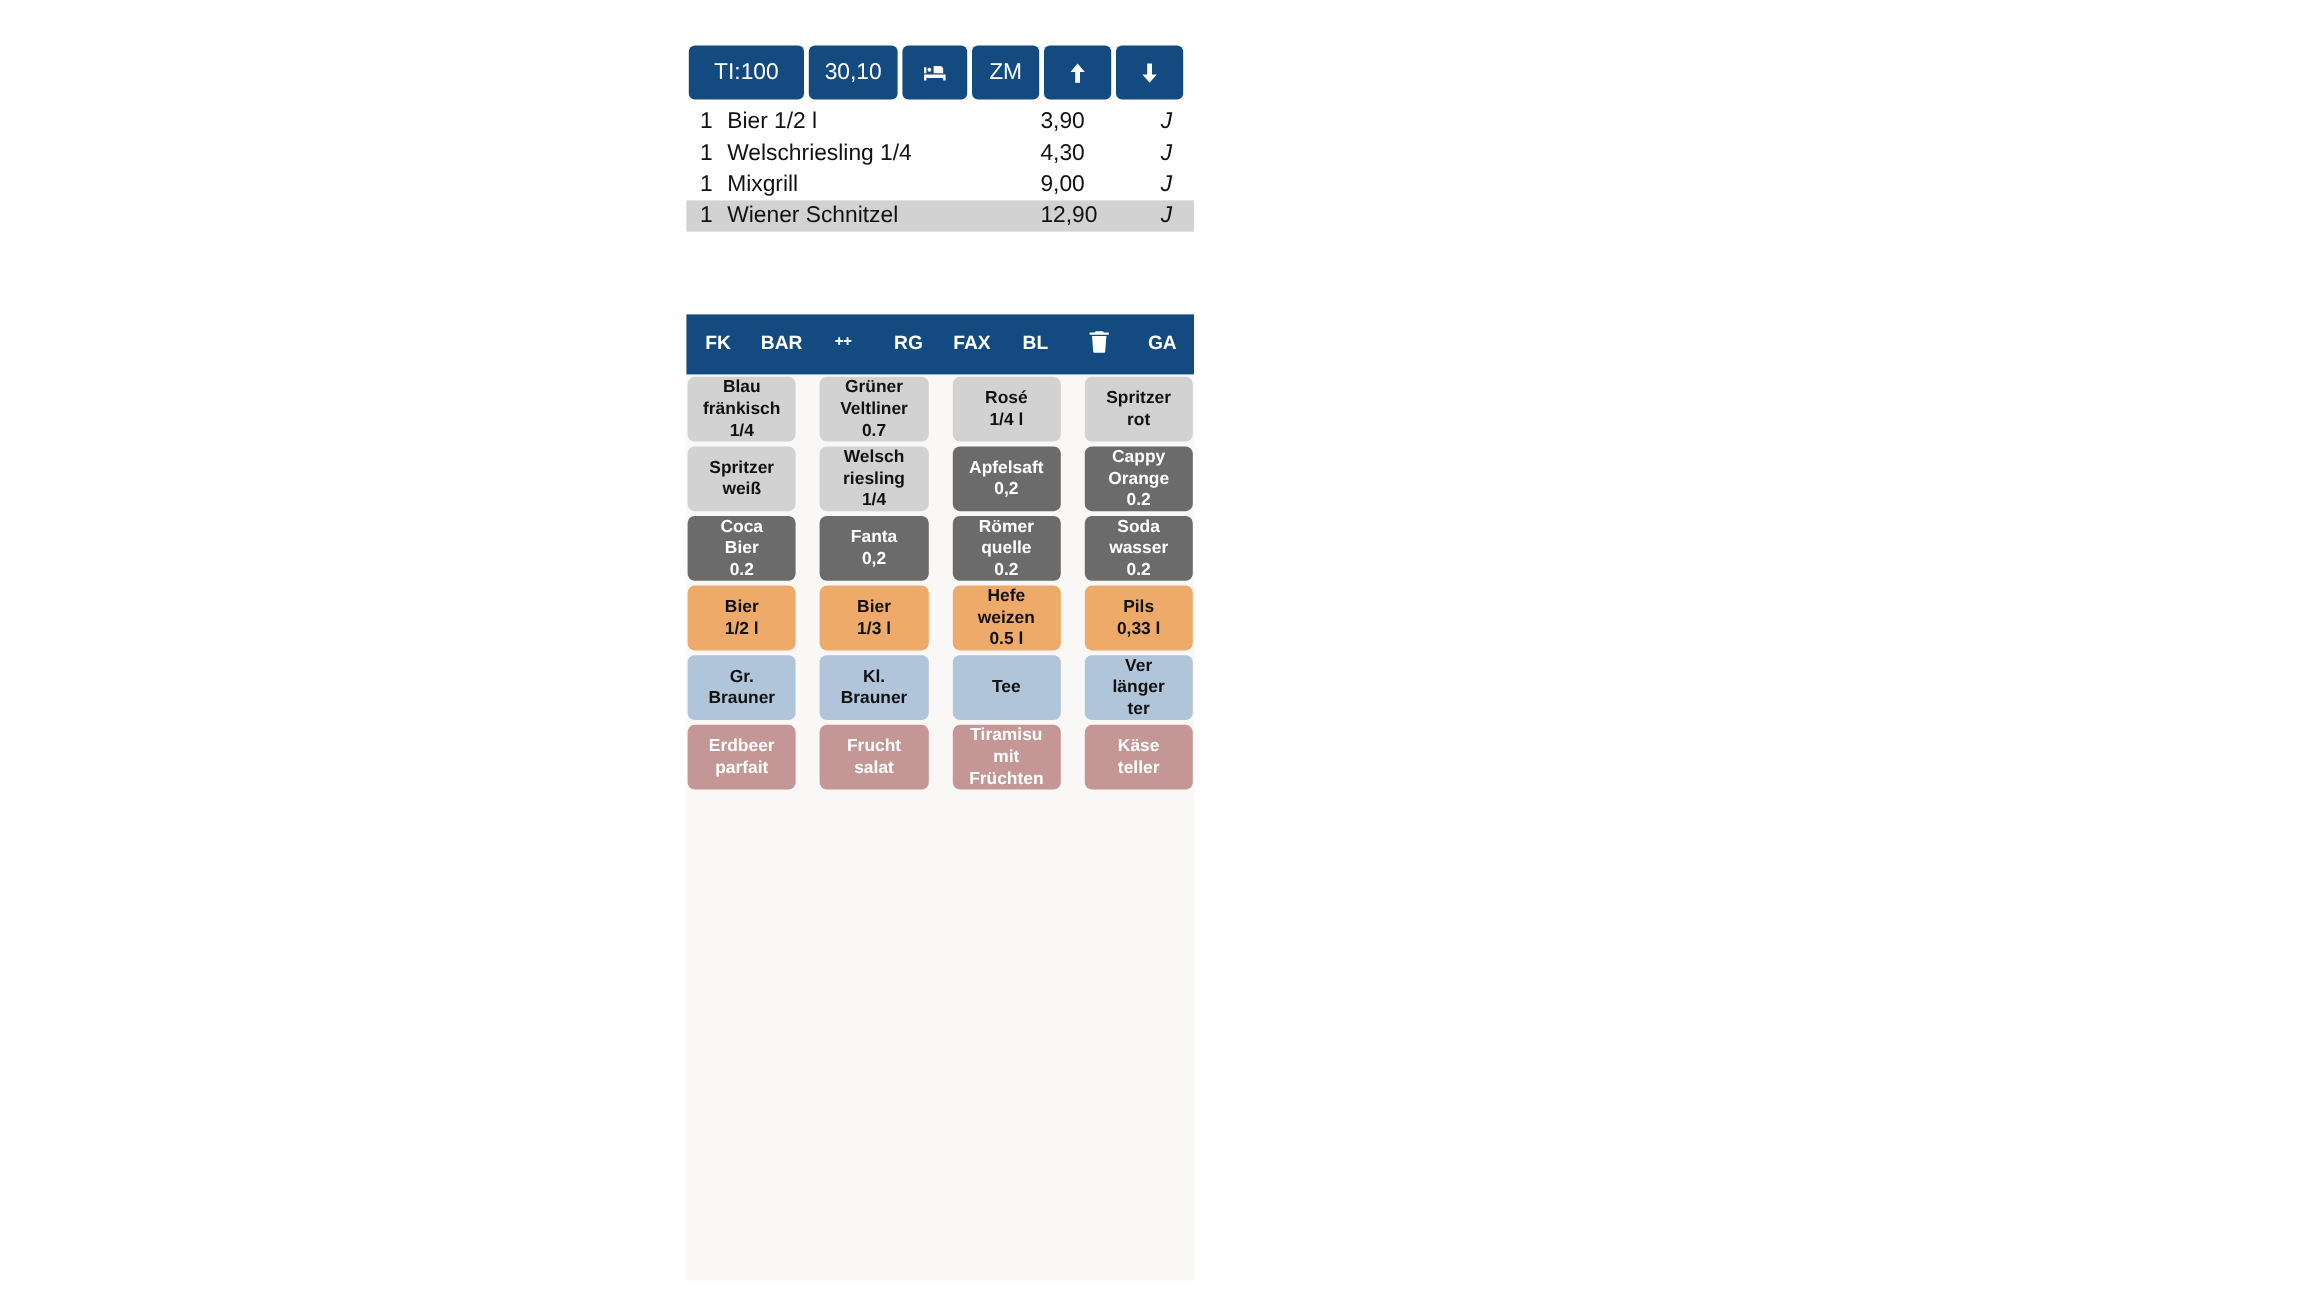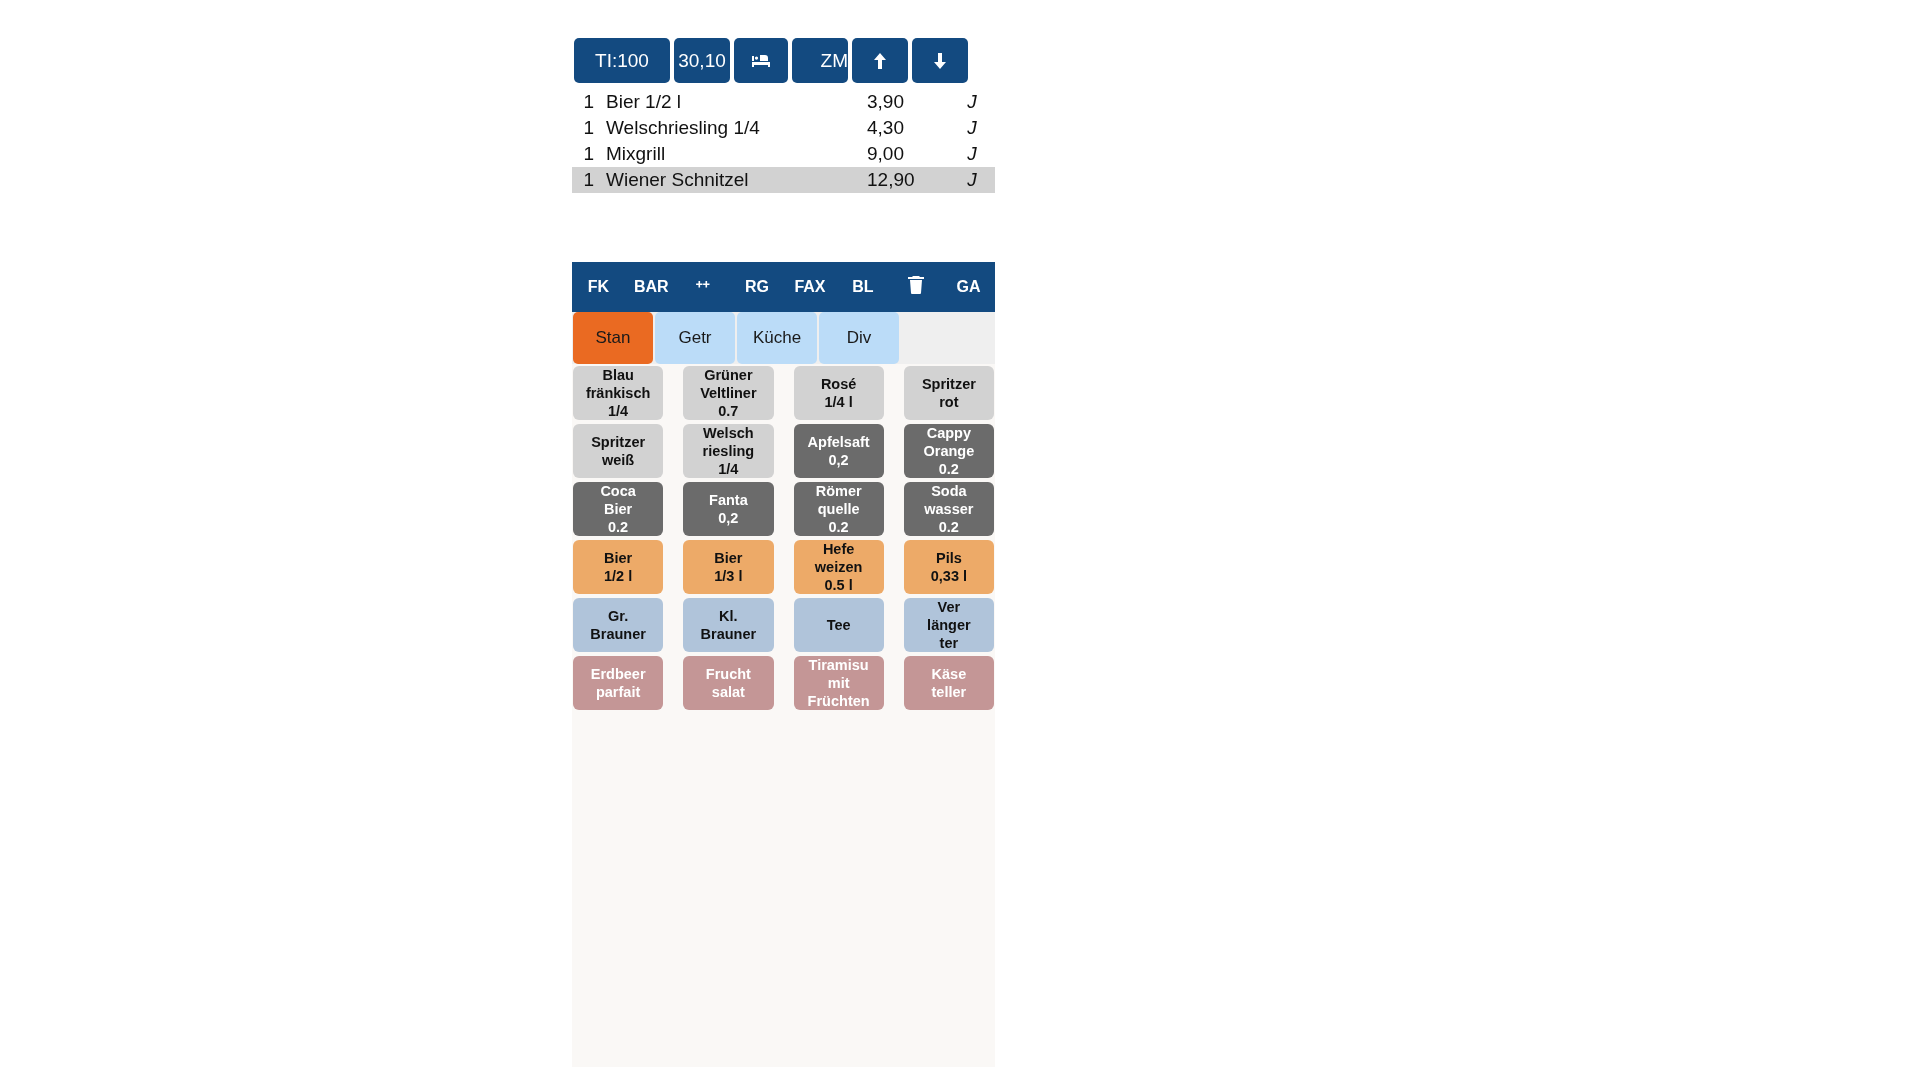--- a/index.html
+++ b/index.html
@@ -37,23 +37,23 @@
     border-radius: 5px;
     font-family: "Liberation Sans", sans-serif;
     font-size: 19px;
     display: flex;
     align-items: center;
     justify-content: center;
     cursor: pointer;
     padding: 0;
   }
   .tb-ti   { width: 96px; }
-  .tb-amt  { width: 56px; }
+  .tb-amt  { width: 74px; }
   .tb-ico  { width: 54px; }
-  .tb-zm   { width: 56px; justify-content: flex-end; }
+  .tb-zm   { width: 56px; }
   .tb-arr  { width: 56px; }
 
   .tb-btn svg { display: block; }
 
   
   .order-list {
     margin-top: 6px;
     width: 423px;
     font-size: 0;
   }
@@ -274,35 +274,20 @@
         </button>
         <button class="func-btn">
           <span><svg width="24" height="24" viewBox="0 0 24 24" fill="currentColor">
               <path d="M9 3h6l1 1h4v2H4V4h4l1-1zM6 7h12l-1 13a1 1 0 0 1-1 1H8a1 1 0 0 1-1-1L6 7z"></path>
             </svg></span>
         </button>
         <button class="func-btn">
           <span>GA</span>
         </button>
       </div>
-    <div class="tab-bar">
-        <button class="tab active">
-          <span>Stan</span>
-        </button>
-        <button class="tab">
-          <span>Getr</span>
-        </button>
-        <button class="tab">
-          <span>Küche</span>
-        </button>
-        <button class="tab">
-          <span>Div</span>
-        </button>
-        <div class="tab-filler"></div>
-      </div>
     <div class="grid">
         <div class="grid-row">
           <button class="prod c-grey">
             <div>
               <span>Blau</span>
               <span>fränkisch</span>
               <span>1/4</span>
             </div>
           </button>
           <button class="prod c-grey">

